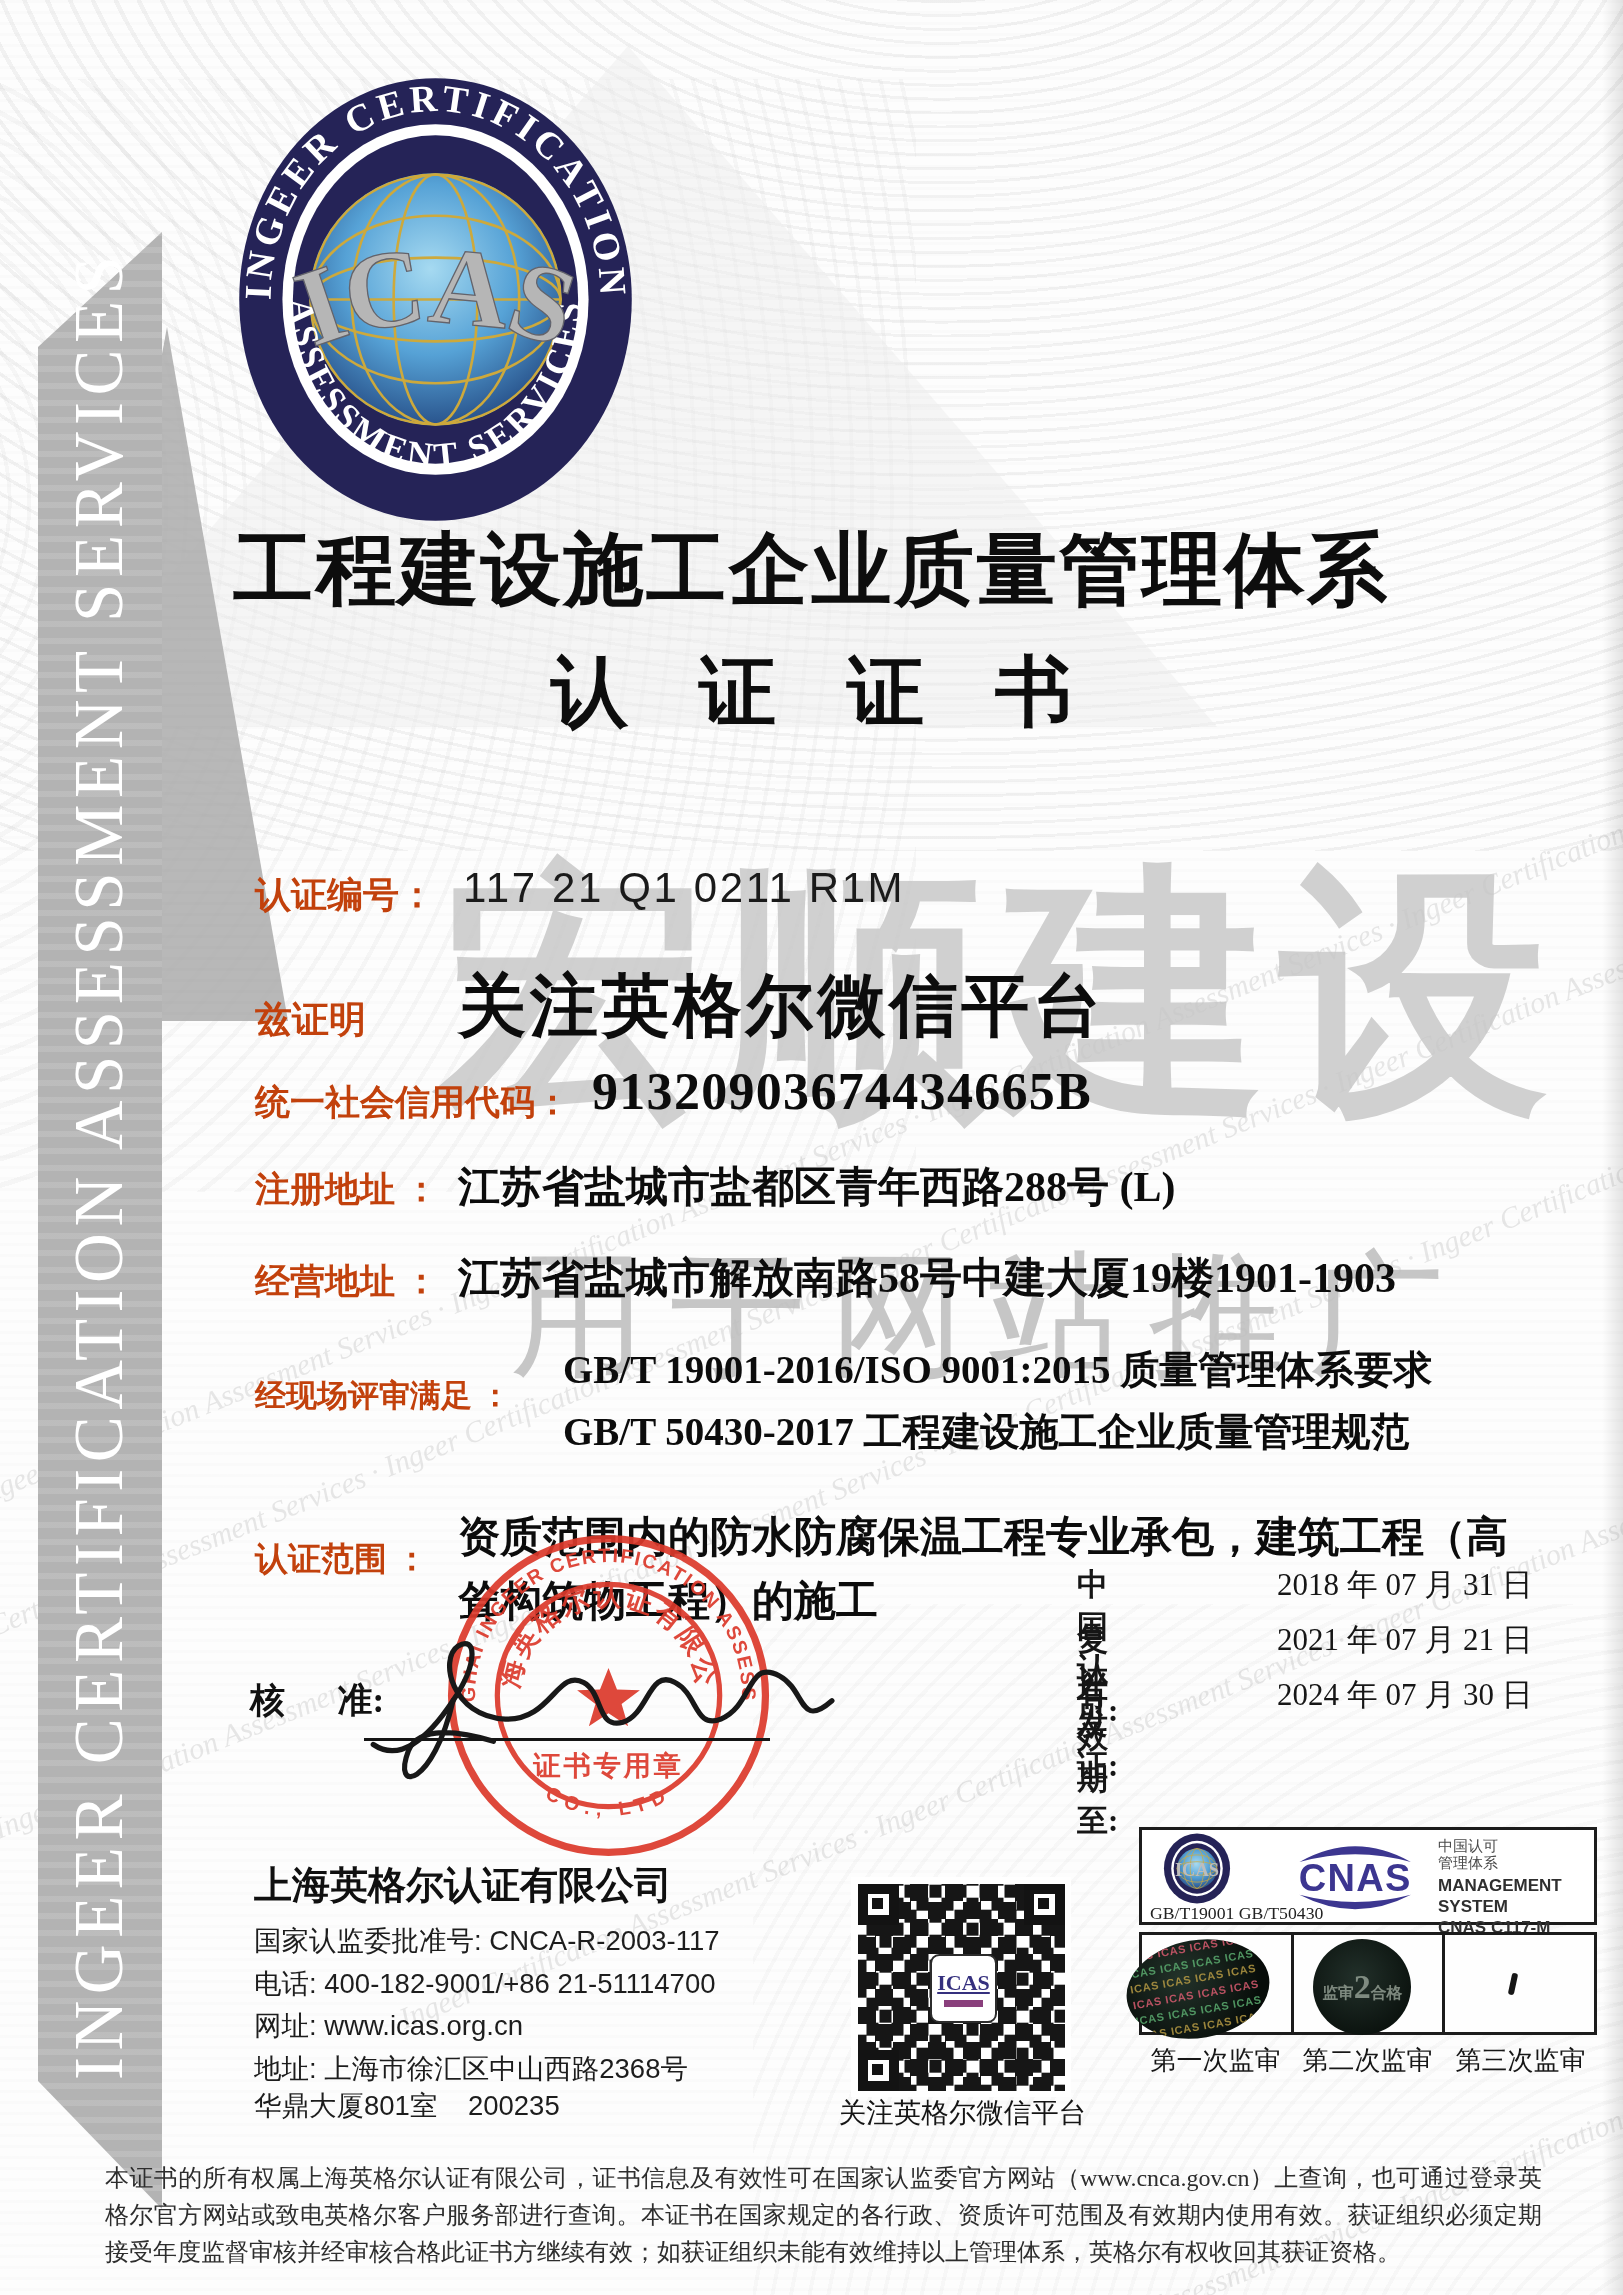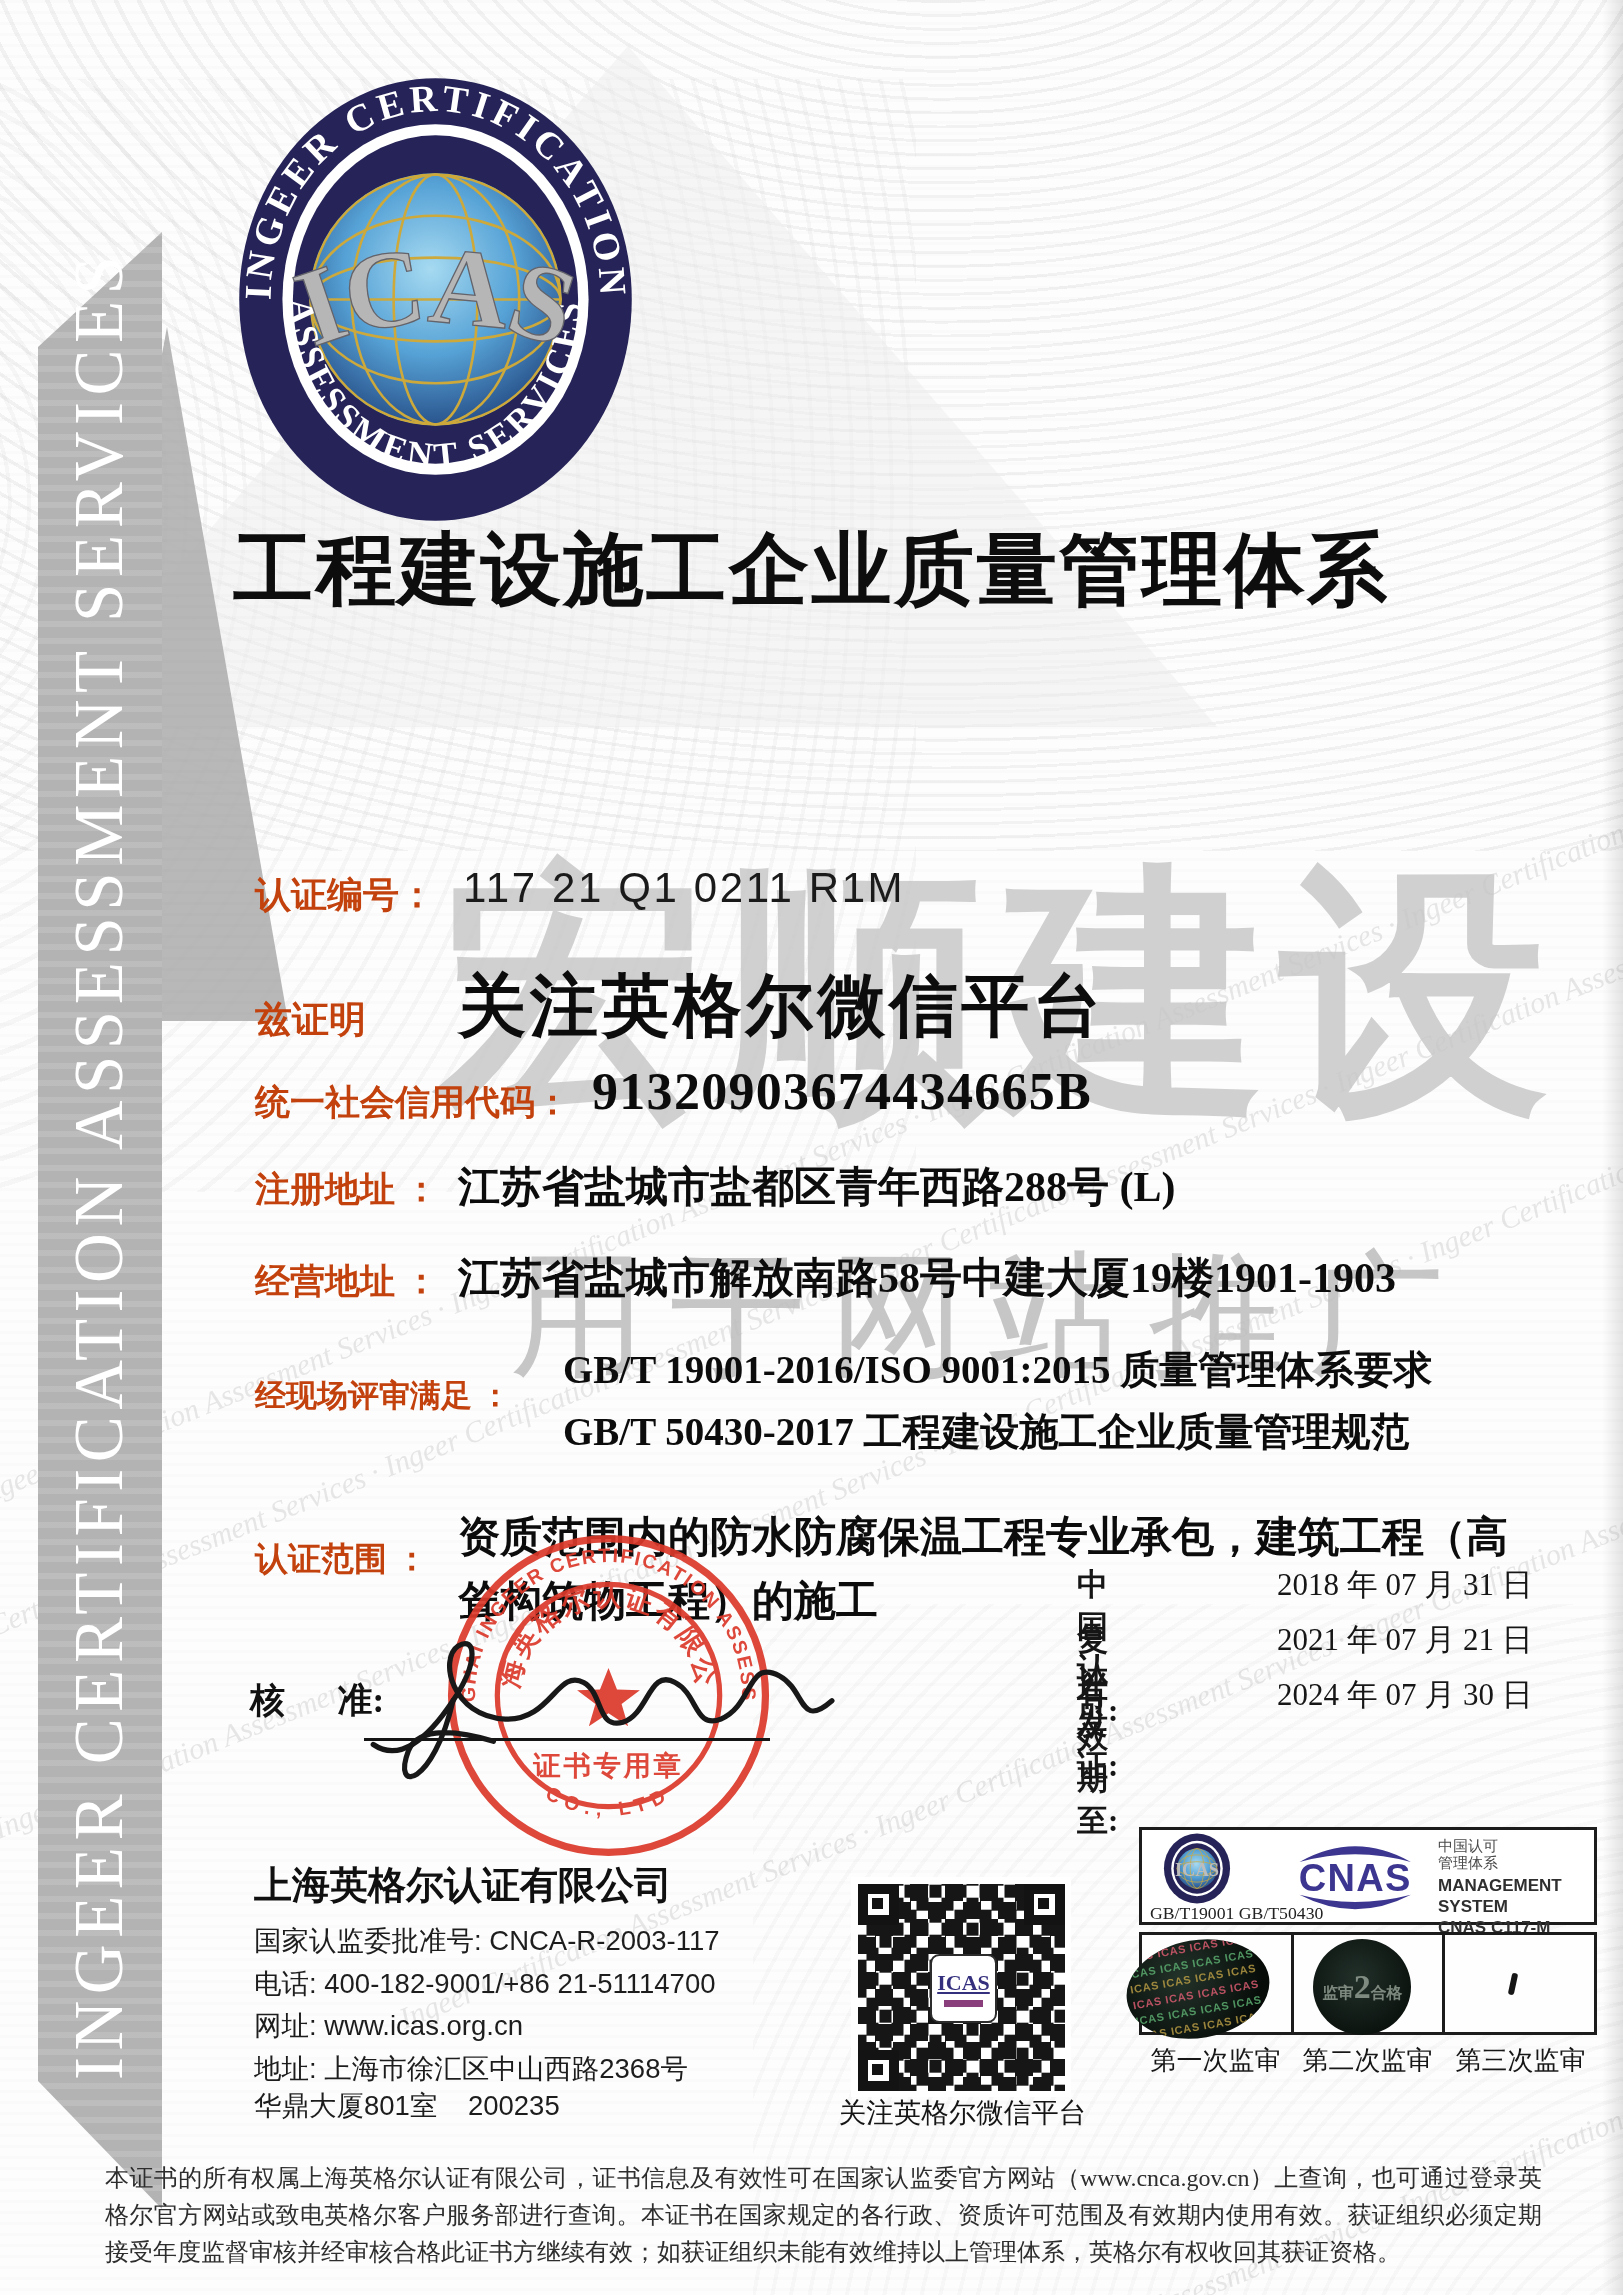--- a/index.html
+++ b/index.html
@@ -199,20 +199,21 @@
     </text>
     <text font-family="Liberation Serif, serif" font-size="54" font-weight="700" fill="#ffffff" letter-spacing="6">
       <textPath href="#arcBot" startOffset="50%" text-anchor="middle">ASSESSMENT SERVICES</textPath>
     </text>
     <text font-family="Liberation Serif, serif" font-size="168" font-weight="900" fill="#b6b6b6" stroke="#63636b" stroke-width="2" letter-spacing="-4">
       <textPath href="#icasArc" startOffset="50%" text-anchor="middle">ICAS</textPath>
     </text>
   </svg>
 
   <div class="title1">工程建设施工企业质量管理体系</div>
+  <div class="title2">认证证书</div>
 
   <div class="lbl certno-lbl">认证编号：</div>
   <div class="val certno-val">117 21 Q1 0211 R1M</div>
 
   <div class="lbl certify-lbl">兹证明</div>
   <div class="val company">关注英格尔微信平台</div>
   <div class="lbl credit-lbl">统一社会信用代码：</div>
   <div class="val credit-val">91320903674434665B</div>
 
   <div class="lbl reg-lbl">注册地址 ：</div>

